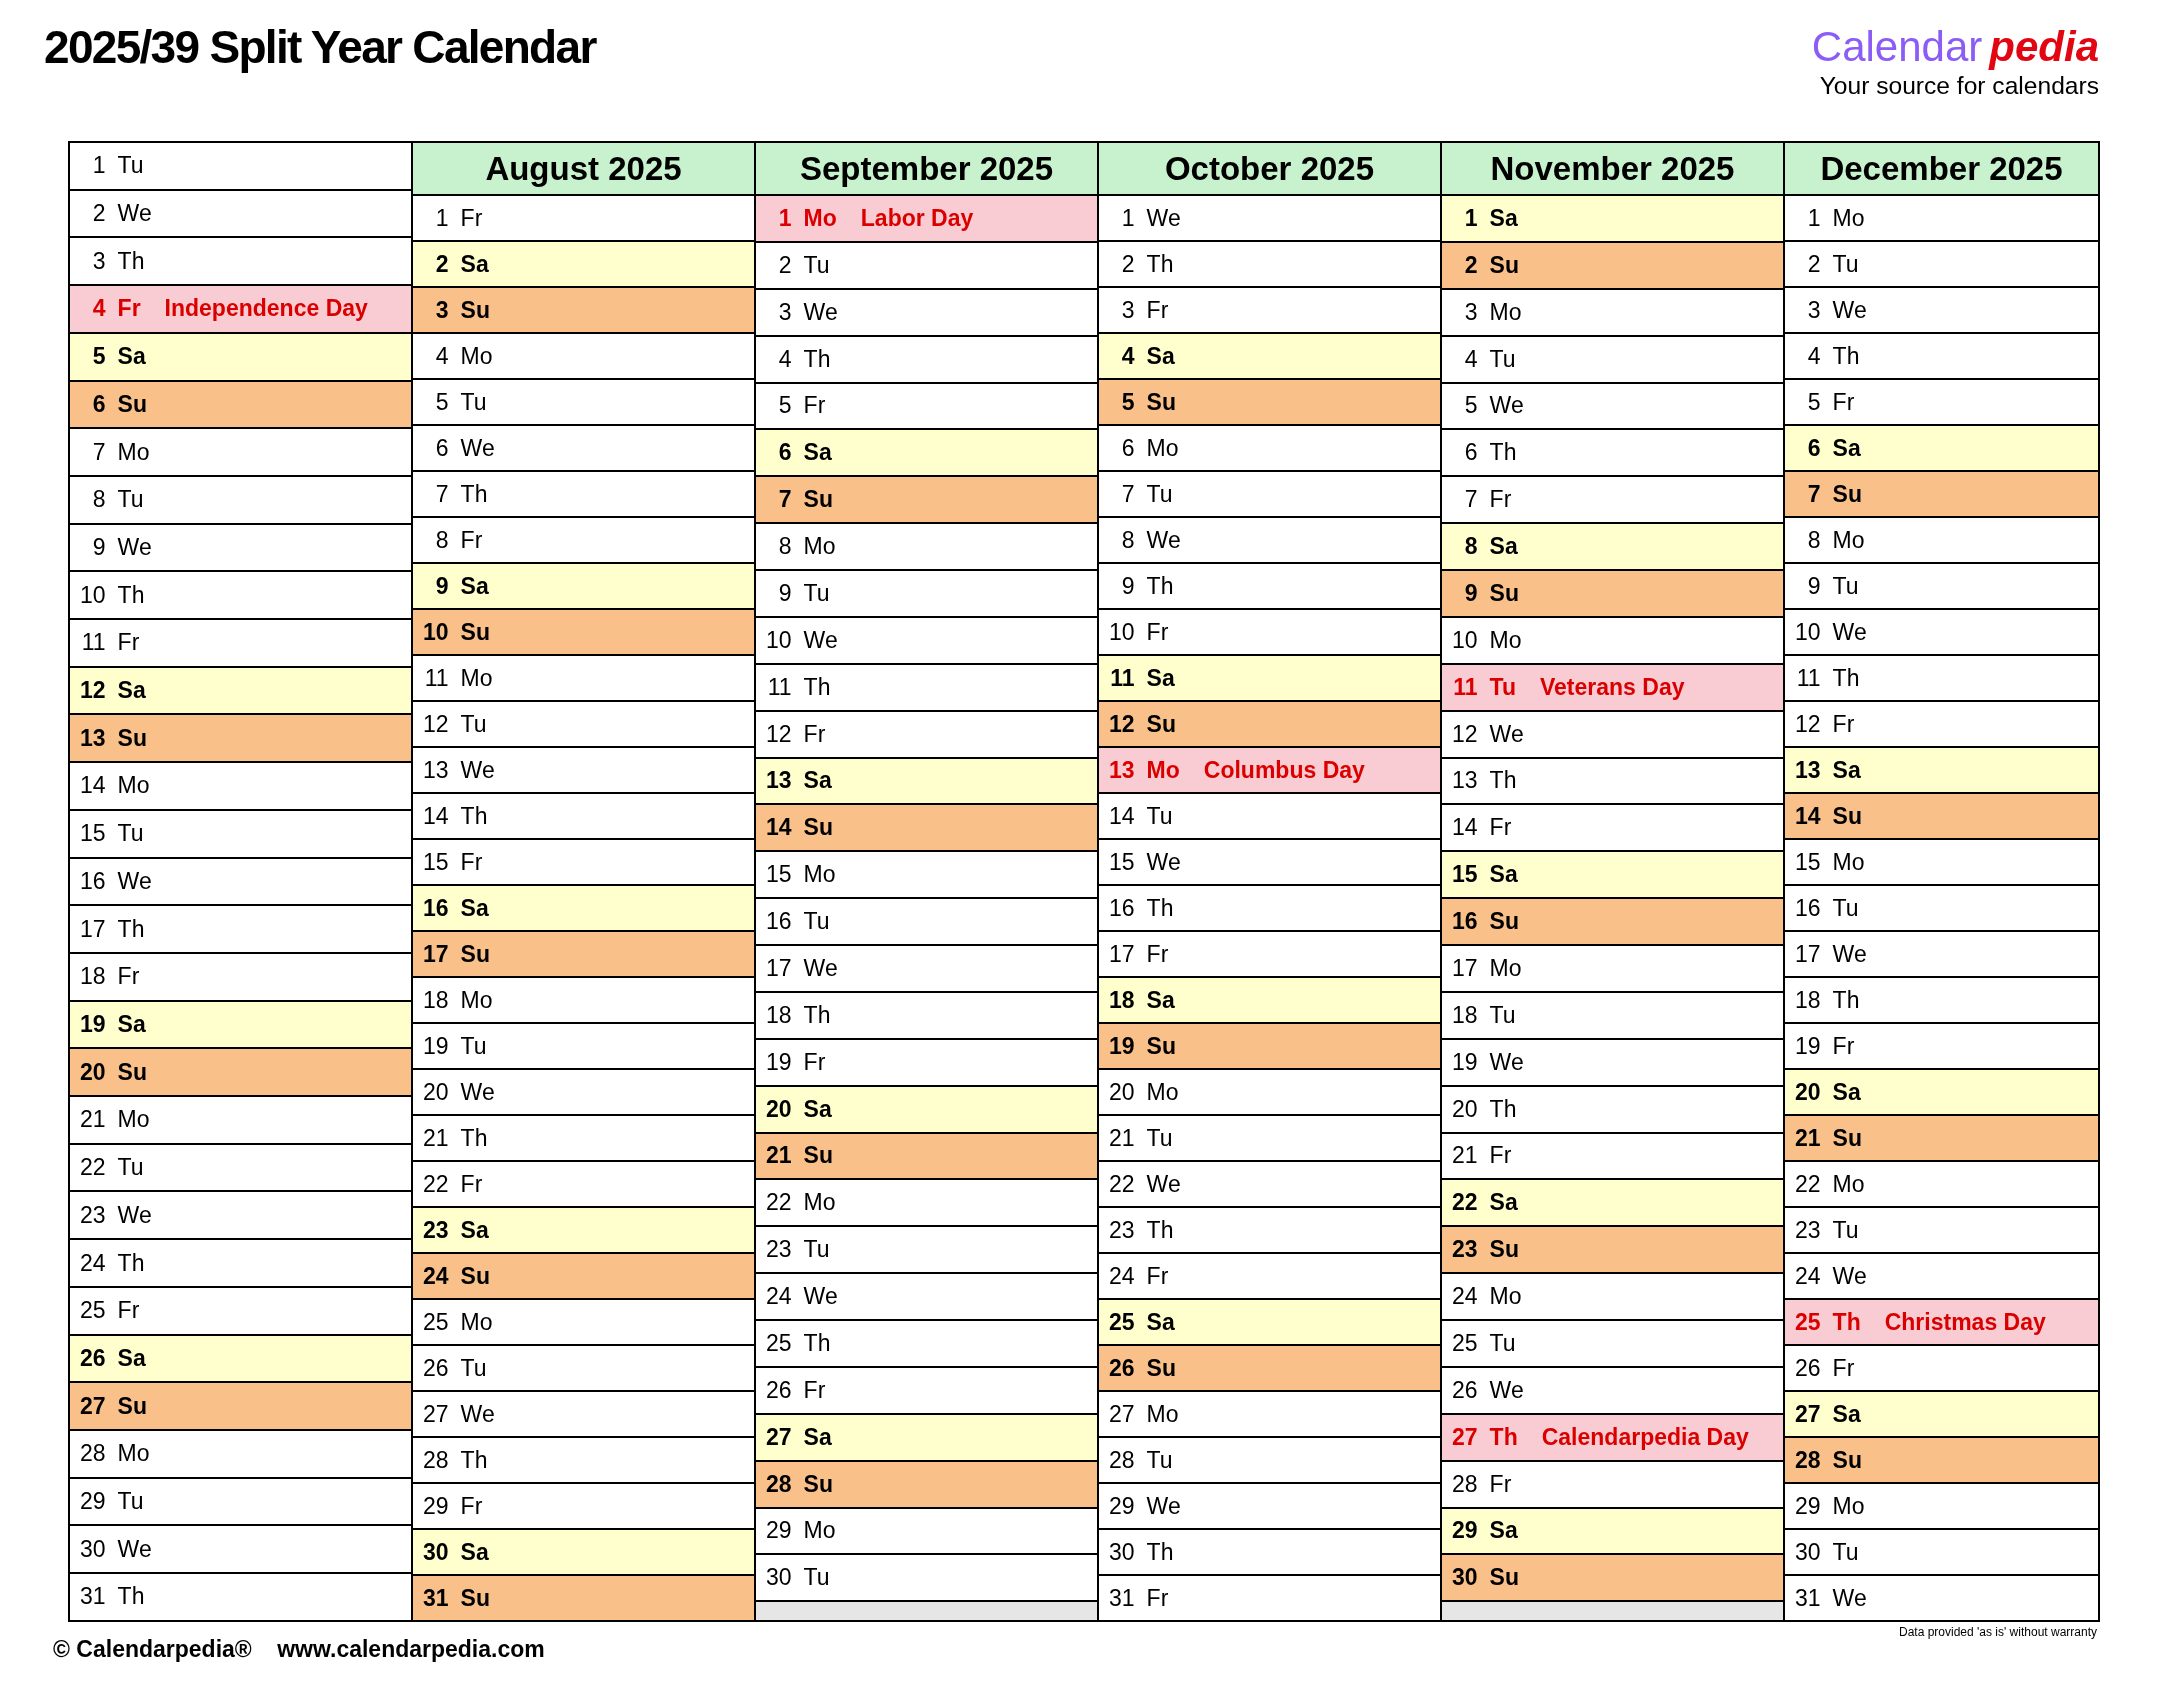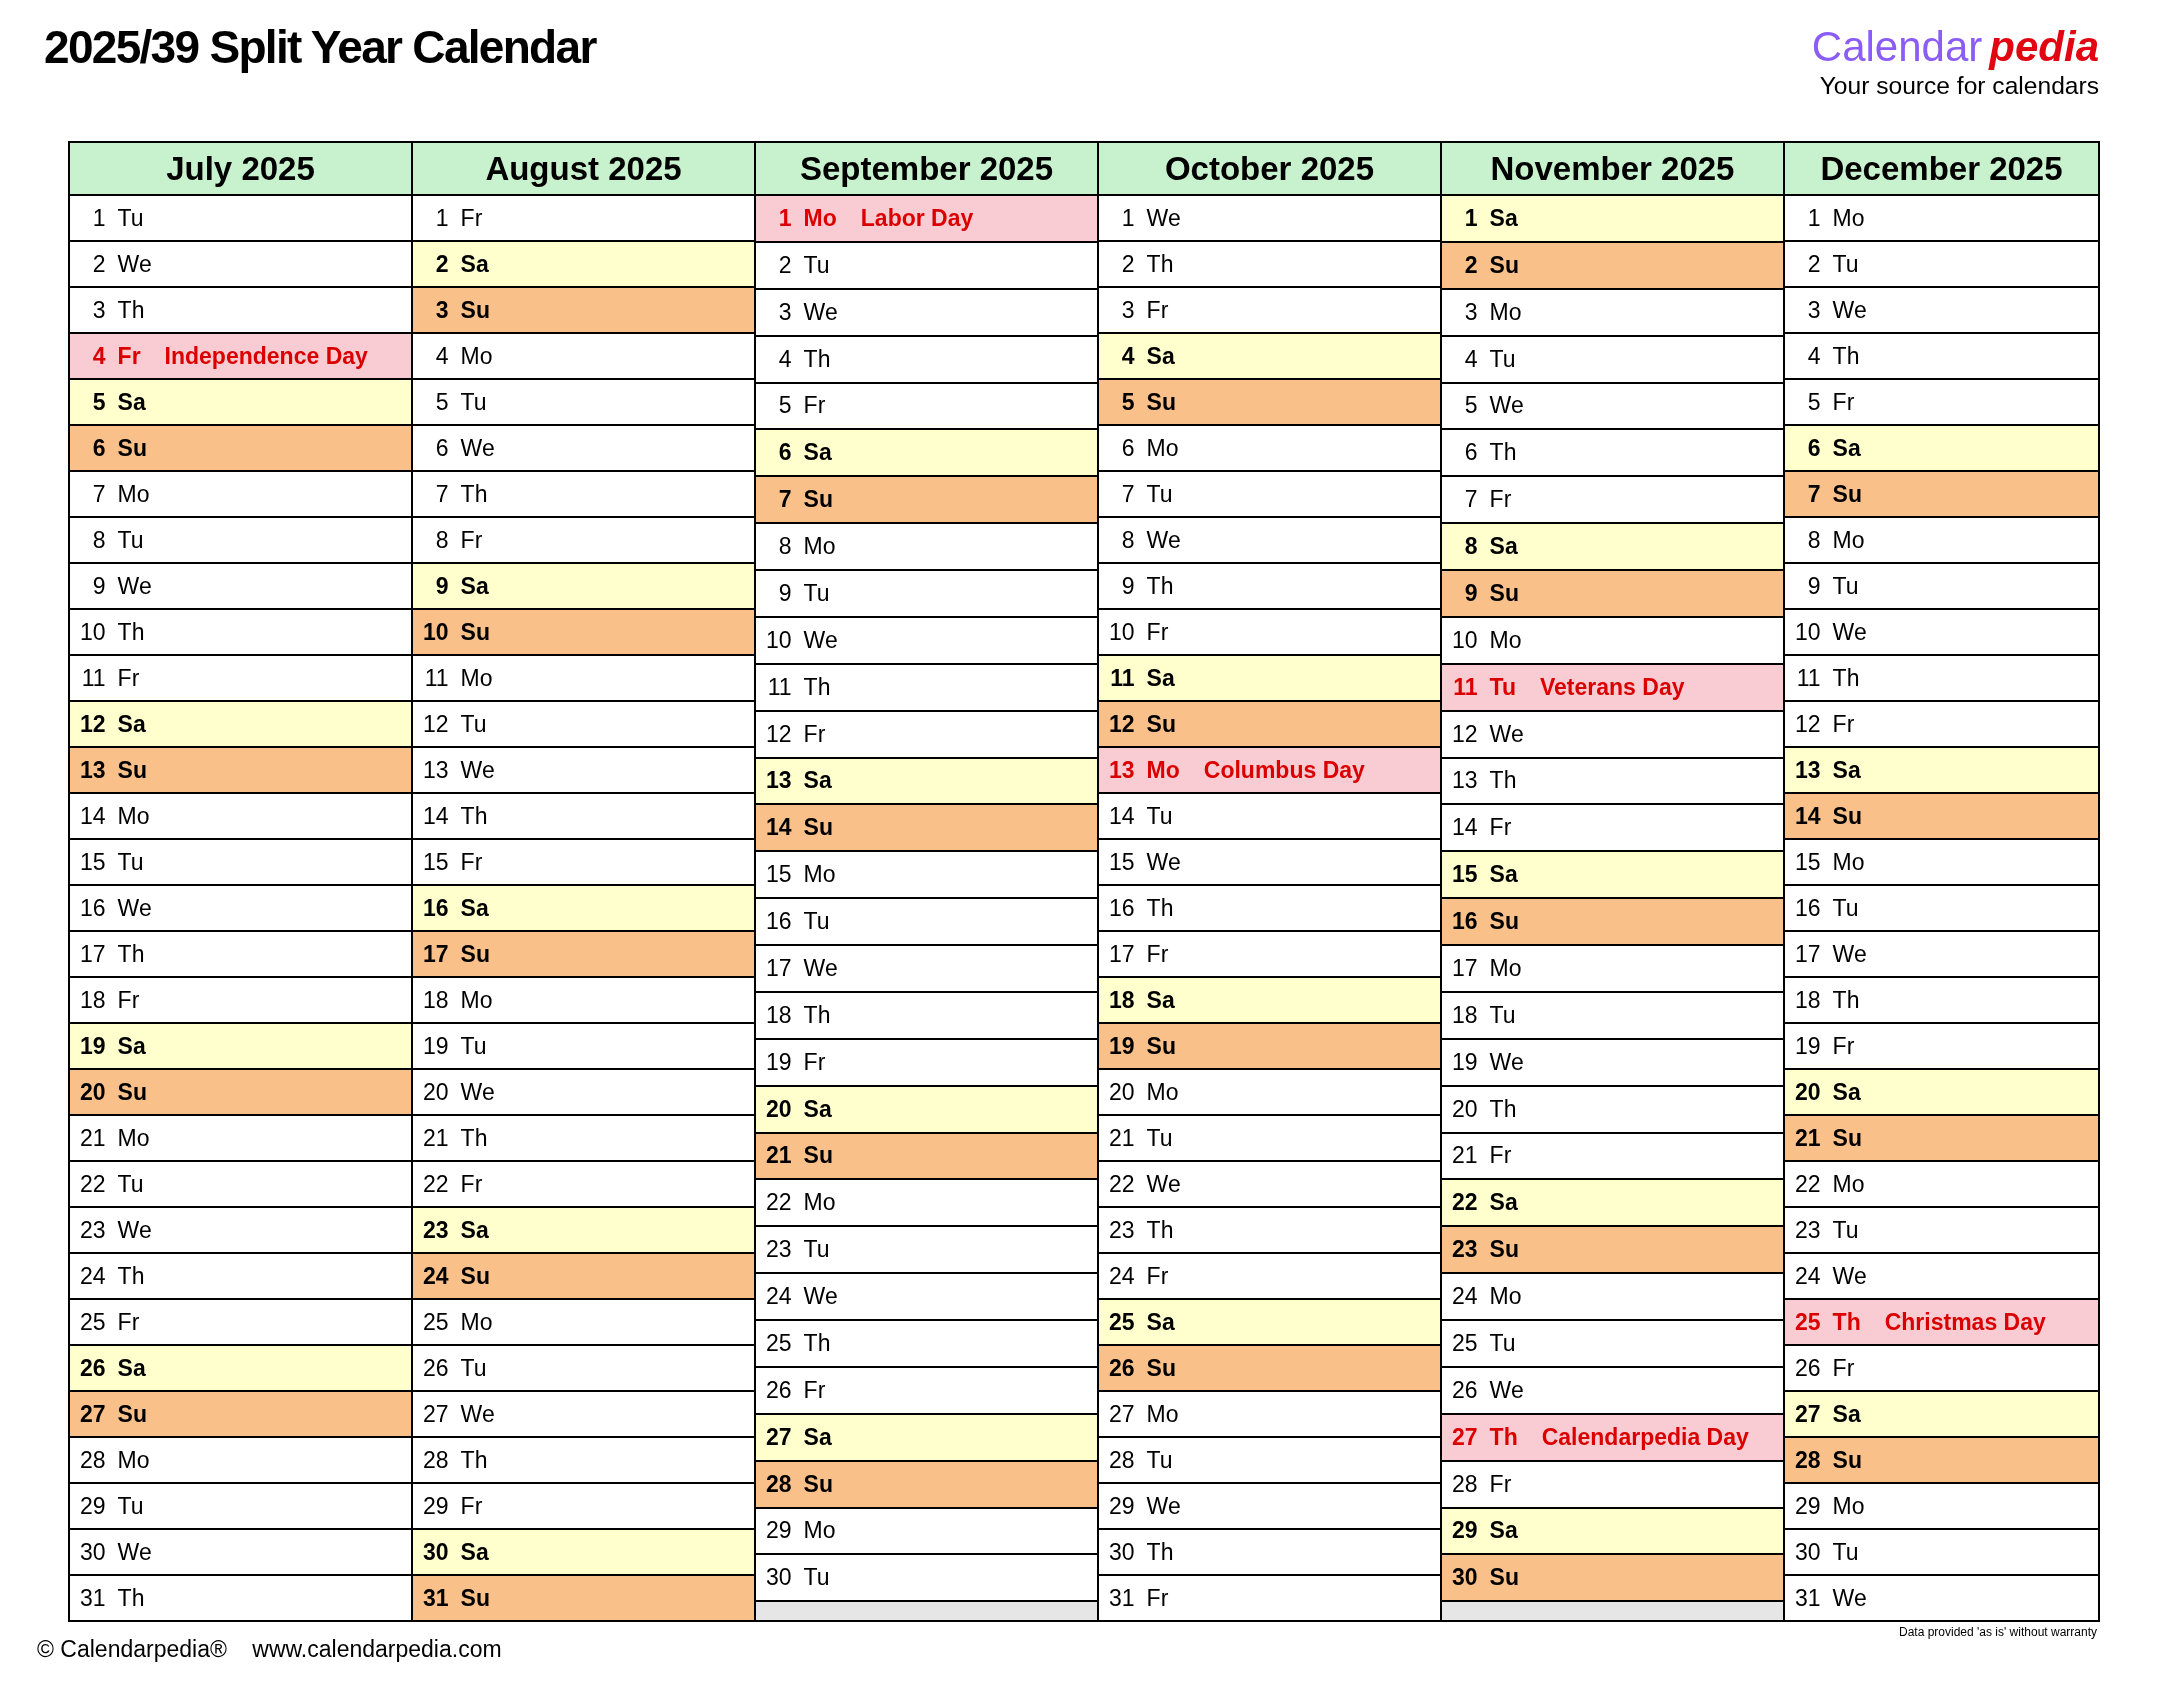--- a/index.html
+++ b/index.html
@@ -34,37 +34,36 @@
   .day-cell.plain   { background:#fff; font-weight:normal; }
   .day-cell.sat     { background:var(--sat); font-weight:bold; }
   .day-cell.sun     { background:var(--sun); font-weight:bold; }
   .day-cell.holiday { background:var(--holbg); color:var(--holtx); font-weight:bold; }
   .day-cell.empty   { background:var(--gray); }
 
   .num { display:inline-block; width:30.5px; text-align:right; }
   .wd  { margin-left:12px; }
   .hol { margin-left:24px; }
 
-  .footer-left  { position:absolute; left:37px; top:1636px; font-size:23px; white-space:nowrap; }
+  .footer-left  { position:absolute; left:53px; top:1636px; font-size:23px; white-space:nowrap;font-weight:bold; }
   .footer-left .site { margin-left:25.4px; }
   .footer-right { position:absolute; right:72px; top:1625px; font-size:12px; white-space:nowrap; }
 </style>
 </head>
 <body>
 
 <h1 class="page-title">2025/39 Split Year Calendar</h1>
 
 <div class="logo-block">
   <div class="logo-line"><span class="logo-part1">Calendar</span><span class="logo-part2" style="color: rgb(226, 6, 19); margin-left: 7px;">pedia</span></div>
   <div class="logo-tagline">Your source for calendars</div>
 </div>
 
 <div class="calendar">
     <div class="month-col">
-      <div class="month-header">July 2025</div>
       <div class="day-cell plain">
         <span class="num">1</span>
         <span class="wd">Tu</span>
       </div>
       <div class="day-cell plain">
         <span class="num">2</span>
         <span class="wd">We</span>
       </div>
       <div class="day-cell plain">
         <span class="num">3</span>

